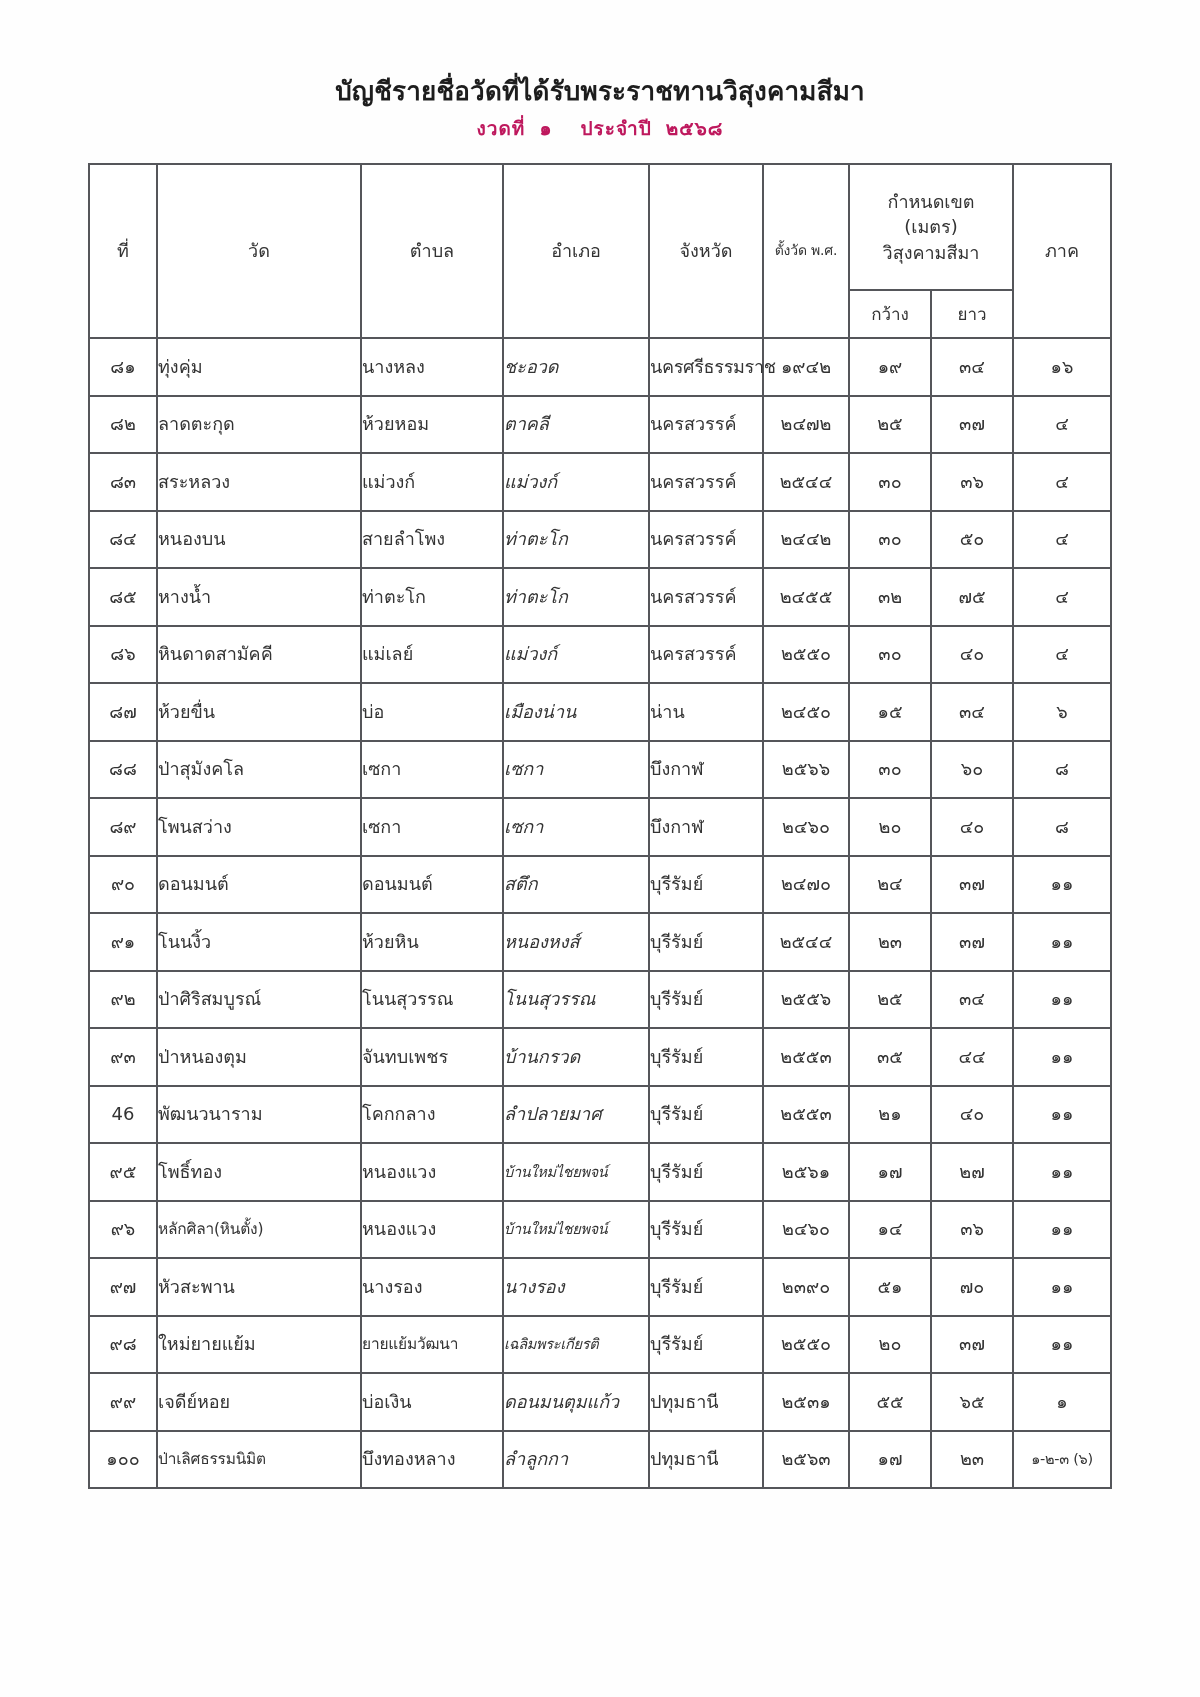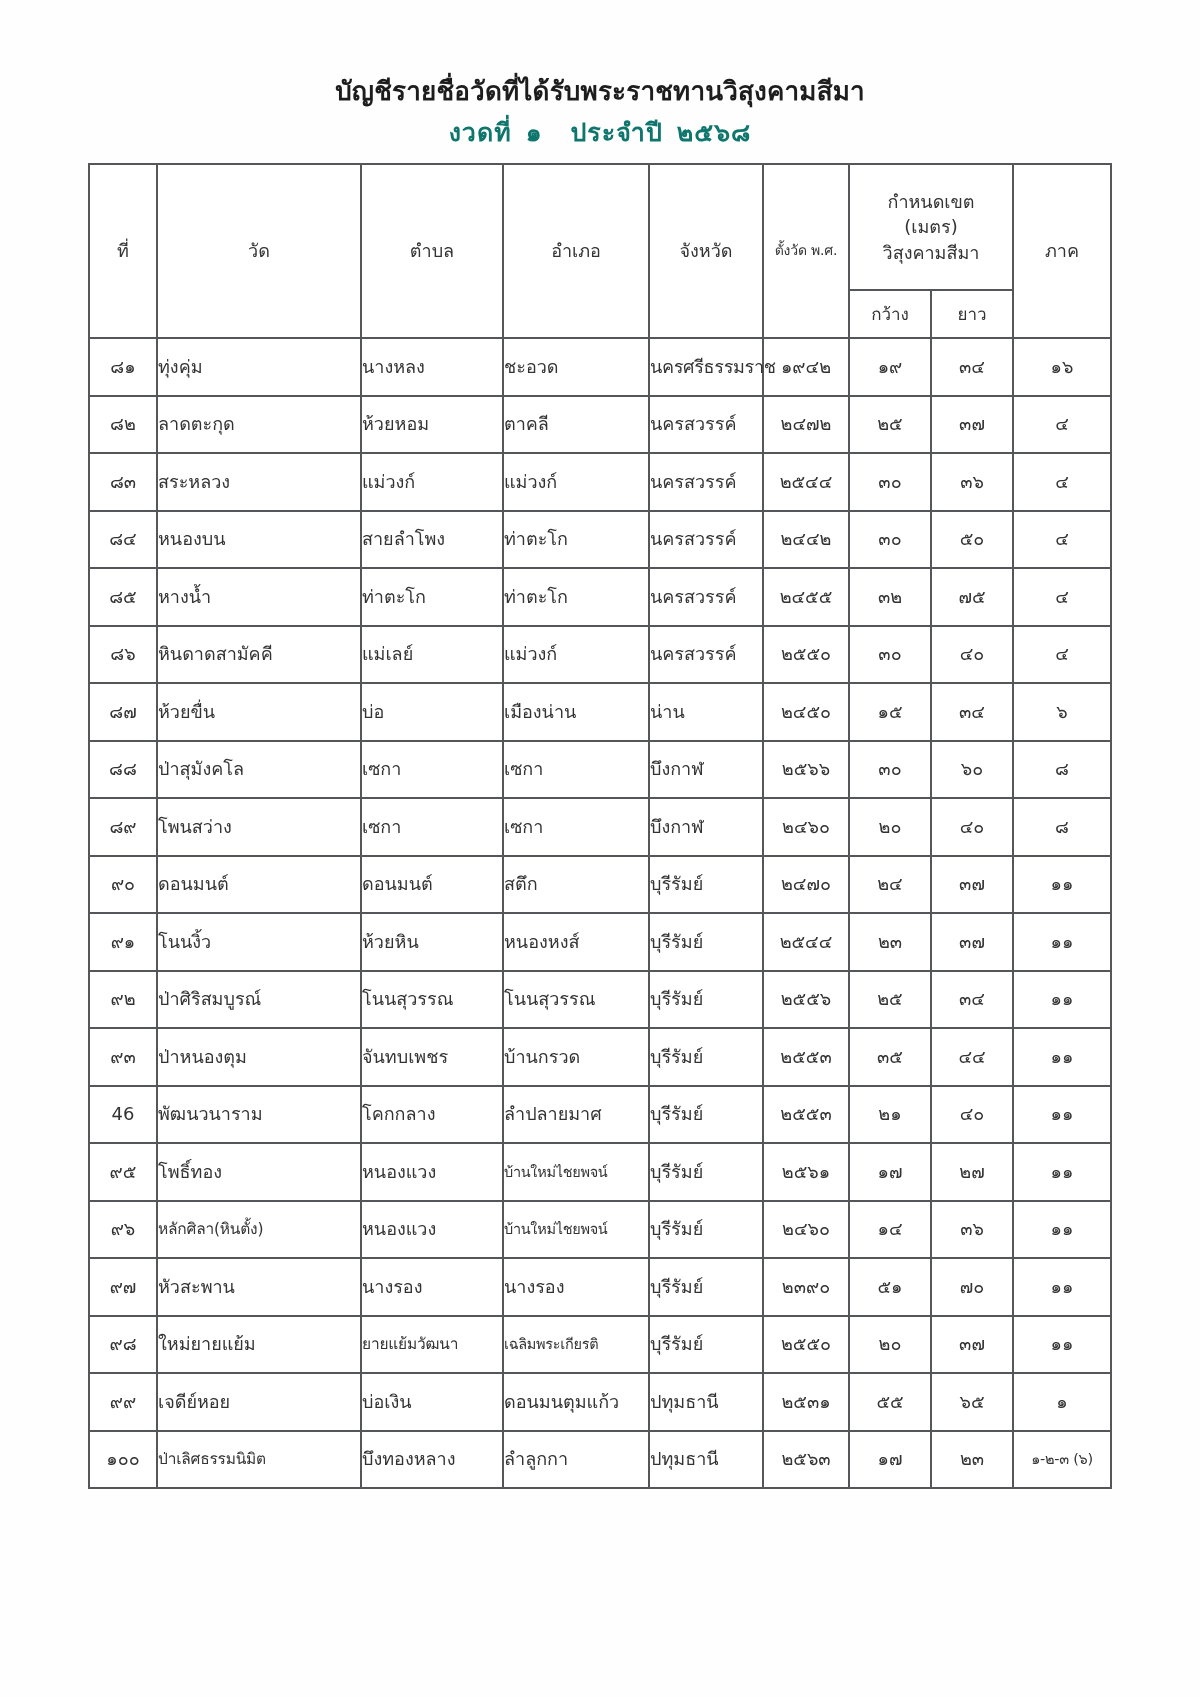--- a/index.html
+++ b/index.html
@@ -33,24 +33,24 @@
   }
   .doc-title {
     font-size: 26px;
     font-weight: 700;
     letter-spacing: 0.2px;
     line-height: 1.35;
     color: #1d1d1d;
     margin: 0;
   }
   .doc-subtitle {
-    font-size: 25px;
+    font-size: 19px;
     font-weight: 700;
     line-height: 1.4;
-    color: #0f766e;
+    color: #be185d;
     margin: 6px 0 0 0;
     letter-spacing: 1px;
   }
   .doc-subtitle .sep { display: inline-block; width: 14px; }
 
   
   .table-wrap {
     position: absolute;
     left: 88px;
     top: 163px;
@@ -88,21 +88,21 @@
   
   tbody td {
     height: 55.5px;
     font-size: 18px;
     line-height: 1.25;
     color: #3a3a3a;
   }
   td.c-no      { text-align: center; }
   td.c-wat     { text-align: left;  padding-left: 12px; border-radius: 18px; }
   td.c-tambon  { text-align: left;  padding-left: 10px; }
-  td.c-amphoe  { text-align: left;  padding-left: 10px; }
+  td.c-amphoe  { text-align: left;  padding-left: 10px; font-style: italic; }
   td.c-changwat{ text-align: left;  padding-left: 8px; }
   td.c-year    { text-align: center; }
   td.c-wide    { text-align: center; border-radius: 10px; }
   td.c-long    { text-align: center; }
   td.c-phak    { text-align: center; }
 
   td.shrink { font-size: 14.5px; letter-spacing: -0.3px; }
   td.shrink-sm { font-size: 15.5px; letter-spacing: -0.2px; }
   td.tiny { font-size: 18px; letter-spacing: -0.3px; }
 

